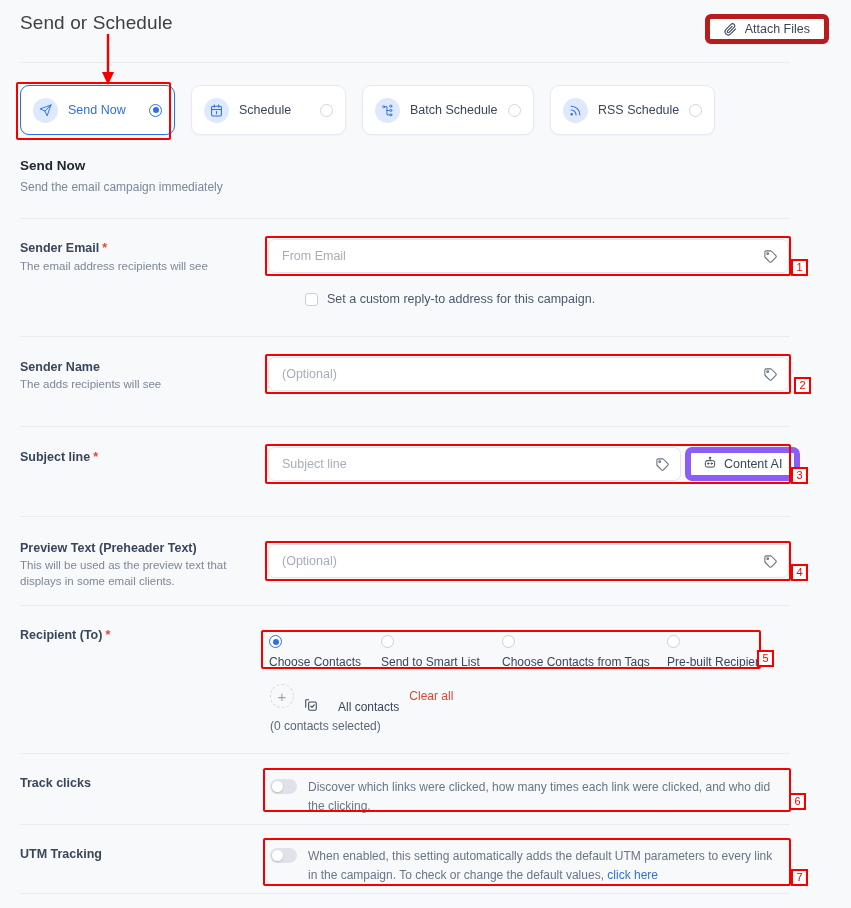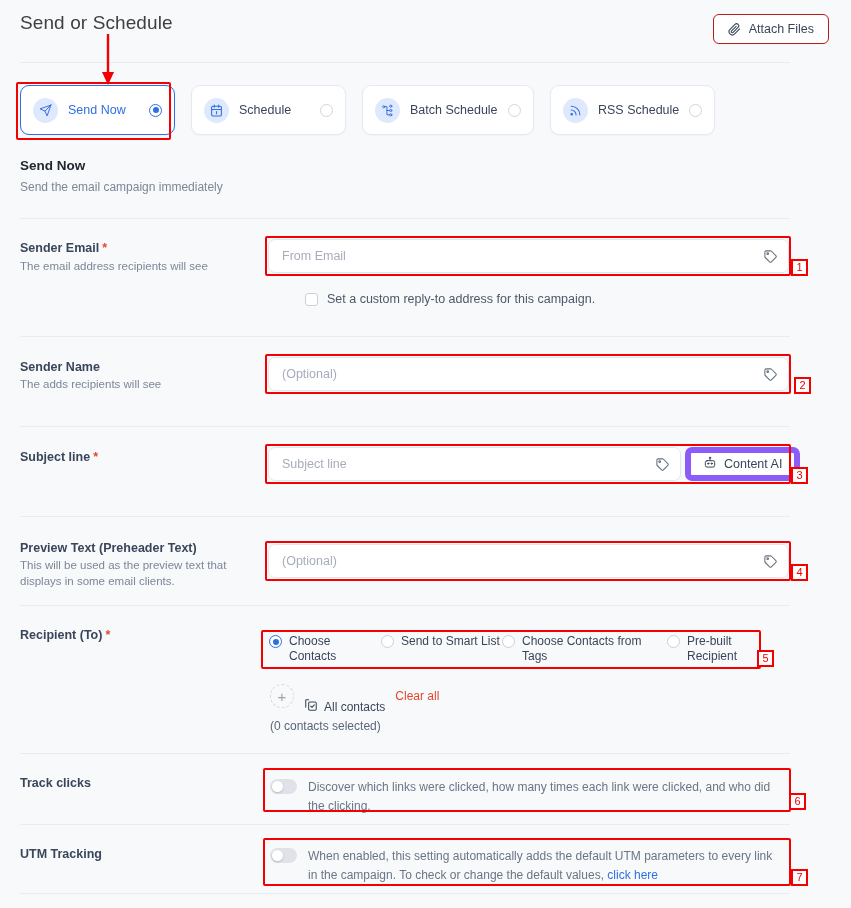--- a/index.html
+++ b/index.html
@@ -18,21 +18,21 @@
     position:absolute; left:0; top:0; width:851px; height:62px;
   }
   .page-title {
     position:absolute; left:20px; top:12px;
     font-size:19px; font-weight:400; color:#404040; letter-spacing:.1px;
   }
   .attach-btn {
     position:absolute; right:22px; top:14px;
     height:30px; padding:0 14px;
     display:flex; align-items:center; gap:8px;
-    background:#ffffff; border:1px solid #b91c1c; border-radius:6px;
+    background:#ffffff; border:5px solid #b91c1c; border-radius:6px;
     font-size:12.5px; color:#39465a; cursor:pointer;
     box-shadow:0 1px 1px rgba(16,24,40,.03);
   }
   .attach-btn .ico { display:flex; }
 
   .hr {
     position:absolute; left:20px; width:770px; height:1px; background:#e9ecf1;
   }
 
   
@@ -93,36 +93,36 @@
   }
 
   .chk-line { position:absolute; display:flex; align-items:center; gap:9px; font-size:12.5px; color:#4a5costly;margin-left:35px; }
   .checkbox {
     width:13px; height:13px; border:1.2px solid #c9d0da; border-radius:3px; background:#fff;
   }
   .chk-text { font-size:12.5px; color:#4c5869; }
 
   
   .radios { position:absolute; display:flex; }
-  .ropt { display:flex; gap:7px; align-items:flex-start; cursor:pointer; }
+  .ropt { display:flex; gap:7px; align-items:flex-start; cursor:pointer;flex-direction:column; }
   .ropt .rtext { font-size:12px; color:#39465a; line-height:15px; }
   .rcircle { width:13px; height:13px; border-radius:50%; border:1.3px solid #c9d0da; background:#fff; flex:0 0 auto; margin-top:1px;}
   .ropt.sel .rcircle { border:1.3px solid #2f6fe4; position:relative; }
   .ropt.sel .rcircle:after{
     content:""; position:absolute; left:50%; top:50%; width:6px;height:6px;border-radius:50%;
     background:#2f6fe4; transform:translate(-50%,-50%);
   }
 
   .contact-row { position:absolute; display:flex; align-items:center; gap:10px; }
   .plus-circle {
     width:24px; height:24px; border-radius:50%;
     border:1.2px dashed #d3d9e2; display:flex; align-items:center; justify-content:center;
     color:#9aa3b1; font-size:15px; cursor:pointer;
   }
-  .allc { display:flex; align-items:center; gap:6px; font-size:12px; color:#39465a; cursor:pointer;margin-top:21px;}
+  .allc { display:flex; align-items:center; gap:20px; font-size:12px; color:#39465a; cursor:pointer;margin-top:21px;}
   .clear-all { font-size:12px; color:#e5462f; cursor:pointer; }
   .selcount { position:absolute; font-size:12px; color:#5b6678; }
 
   
   .toggle {
     width:27px; height:15px; border-radius:8px; background:#dfe3e9;
     position:relative; flex:0 0 auto; cursor:pointer; margin-top:1px;
   }
   .toggle .knob {
     position:absolute; left:2px; top:2px; width:11px; height:11px; border-radius:50%;

